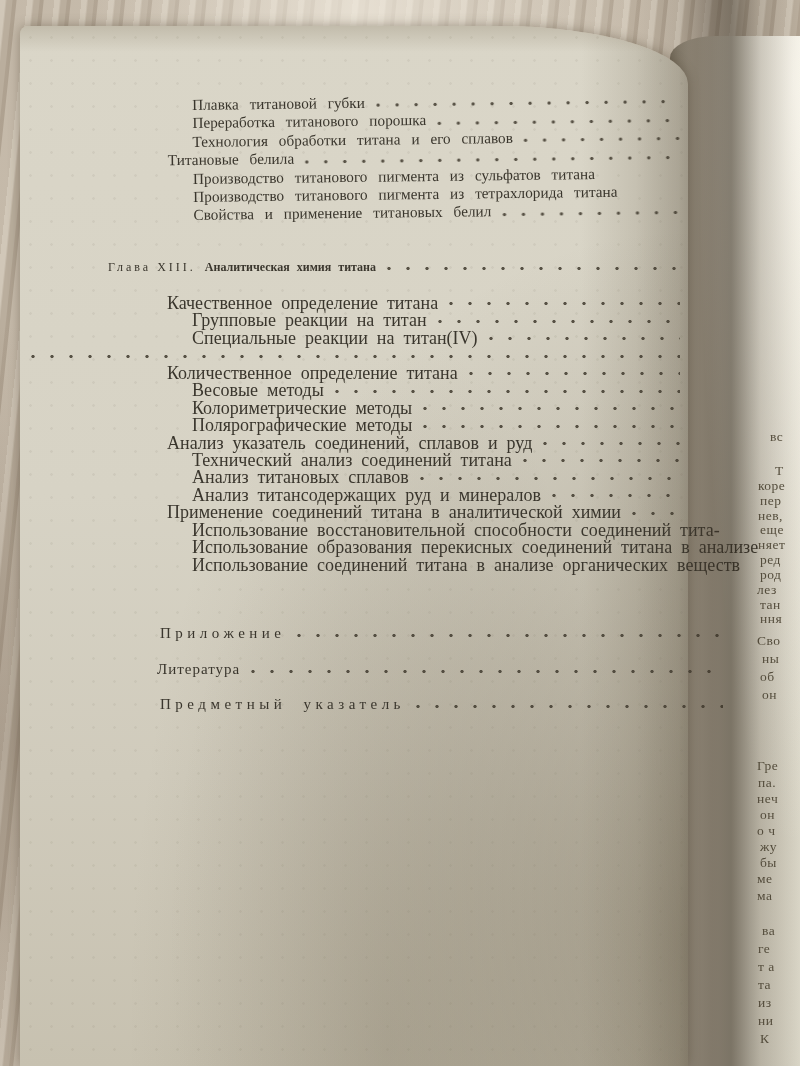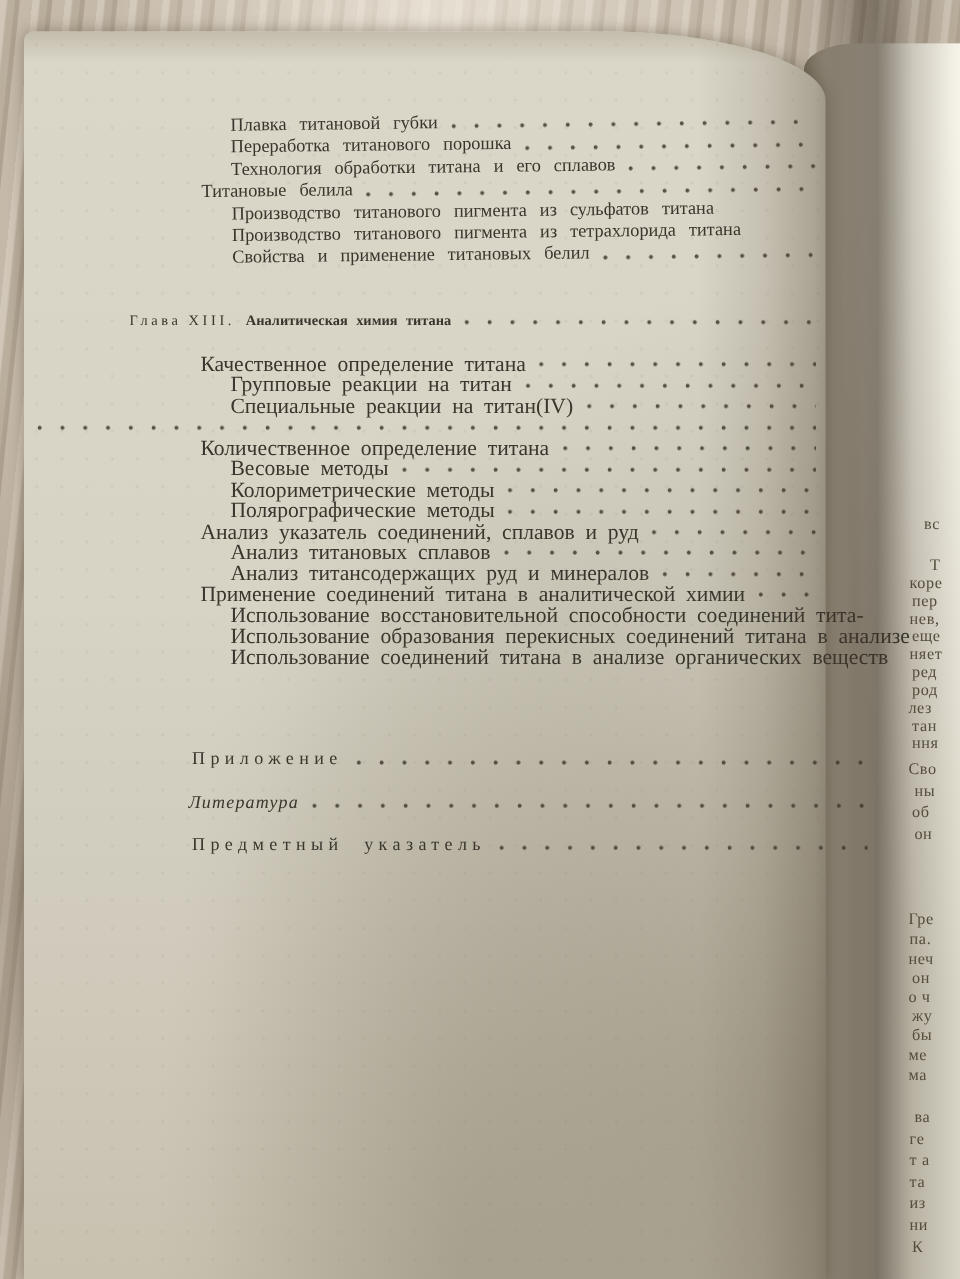--- a/index.html
+++ b/index.html
@@ -74,21 +74,21 @@
   .chapter-heading{position:absolute;left:0;top:234px;width:662px;display:flex;align-items:baseline;font-size:12px;}
   .chapter-prefix{margin-left:88px;letter-spacing:3px;}
   .chapter-title{font-weight:bold;margin-left:9px;word-spacing:4px;}
   .block-main{position:absolute;left:0;top:267px;width:662px;}
   .block-main .toc-row{height:17.45px;font-size:18px;word-spacing:4.5px;}
   .lvl1 .label{margin-left:147px;}
   .lvl2 .label{margin-left:172px;}
   .block-back{position:absolute;left:0;top:599px;width:662px;margin-left:43px;}
   .block-back .toc-row{height:17px;margin-bottom:18.5px;font-size:15px;}
   .back-spaced .label{margin-left:97px;letter-spacing:4.5px;word-spacing:9px;}
-  .back-italic .label{margin-left:94px;font-style:italic;letter-spacing:1px;}
+  .back-italic .label{margin-left:94px;letter-spacing:1px;}
 </style>
 </head>
 <body>
 
 <div class="scene">
 
   <div class="right-page">
     <div id="fragments">
         <span class="fragment" style="top: 393px; left: 100px;">вс</span>
         <span class="fragment" style="top: 427px; left: 105px;">Т</span>
@@ -193,20 +193,24 @@
           </div>
           <div class="toc-row lvl2">
             <span class="label">Полярографические методы</span>
             <span class="leader"></span>
           </div>
           <div class="toc-row lvl1">
             <span class="label">Анализ указатель соединений, сплавов и руд</span>
             <span class="leader"></span>
           </div>
           <div class="toc-row lvl2">
+            <span class="label">Технический анализ соединений титана</span>
+            <span class="leader"></span>
+          </div>
+          <div class="toc-row lvl2">
             <span class="label">Анализ титановых сплавов</span>
             <span class="leader"></span>
           </div>
           <div class="toc-row lvl2">
             <span class="label">Анализ титансодержащих руд и минералов</span>
             <span class="leader"></span>
           </div>
           <div class="toc-row lvl1">
             <span class="label">Применение соединений титана в аналитической химии</span>
             <span class="leader"></span>

